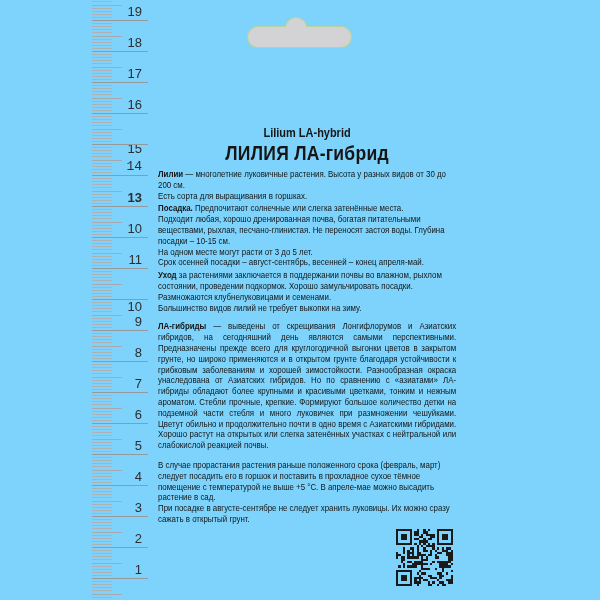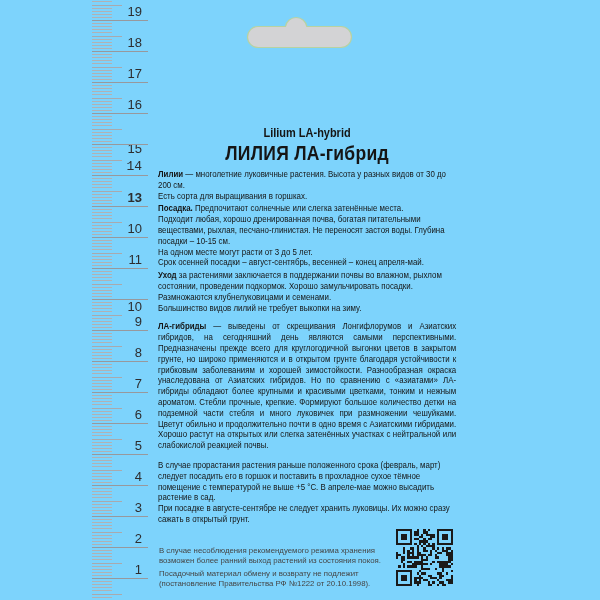--- a/index.html
+++ b/index.html
@@ -272,26 +272,20 @@
 Срок осенней посадки – август-сентябрь, весенней – конец апреля-май.</p>
         <p class="para"><b class="lead">Уход</b> за растениями заключается в поддержании почвы во влажном, рыхлом состоянии, проведении подкормок. Хорошо замульчировать посадки.
 Размножаются клубнелуковицами и семенами.
 Большинство видов лилий не требует выкопки на зиму.</p>
         <p class="para"><b class="lead">ЛА-гибриды</b> — выведены от скрещивания Лонгифлорумов и Азиатских гибридов, на сегодняшний день являются самыми перспективными. Предназначены прежде всего для круглогодичной выгонки цветов в закрытом грунте, но широко применяются и в открытом грунте благодаря устойчивости к грибковым заболеваниям и хорошей зимостойкости. Разнообразная окраска унаследована от Азиатских гибридов. Но по сравнению с «азиатами» ЛА-гибриды обладают более крупными и красивыми цветками, тонким и нежным ароматом. Стебли прочные, крепкие. Формируют большое количество детки на подземной части стебля и много луковичек при размножении чешуйками. Цветут обильно и продолжительно почти в одно время с Азиатскими гибридами. Хорошо растут на открытых или слегка затенённых участках с нейтральной или слабокислой реакцией почвы.</p>
         <p class="para">В случае прорастания растения раньше положенного срока (февраль, март) следует посадить его в горшок и поставить в прохладное сухое тёмное помещение с температурой не выше +5 °С. В апреле-мае можно высадить растение в сад.
 При посадке в августе-сентябре не следует хранить луковицы. Их можно сразу сажать в открытый грунт.</p>
       </div>
   </div>
 
-  <div class="footer">
-    <p class="fnote">В случае несоблюдения рекомендуемого режима хранения
-возможен более ранний выход растений из состояния покоя.</p>
-    <p class="fnote">Посадочный материал обмену и возврату не подлежит
-(постановление Правительства РФ №1222 от 20.10.1998).</p>
-  </div>
 
   <svg id="qr" class="qr" width="57" height="57" viewBox="0 0 25 25" shape-rendering="crispEdges">
       <rect x="0" y="0" width="1" height="1" fill="#1a1a1a"></rect>
       <rect x="1" y="0" width="1" height="1" fill="#1a1a1a"></rect>
       <rect x="2" y="0" width="1" height="1" fill="#1a1a1a"></rect>
       <rect x="3" y="0" width="1" height="1" fill="#1a1a1a"></rect>
       <rect x="4" y="0" width="1" height="1" fill="#1a1a1a"></rect>
       <rect x="5" y="0" width="1" height="1" fill="#1a1a1a"></rect>
       <rect x="6" y="0" width="1" height="1" fill="#1a1a1a"></rect>
       <rect x="9" y="0" width="1" height="1" fill="#1a1a1a"></rect>

